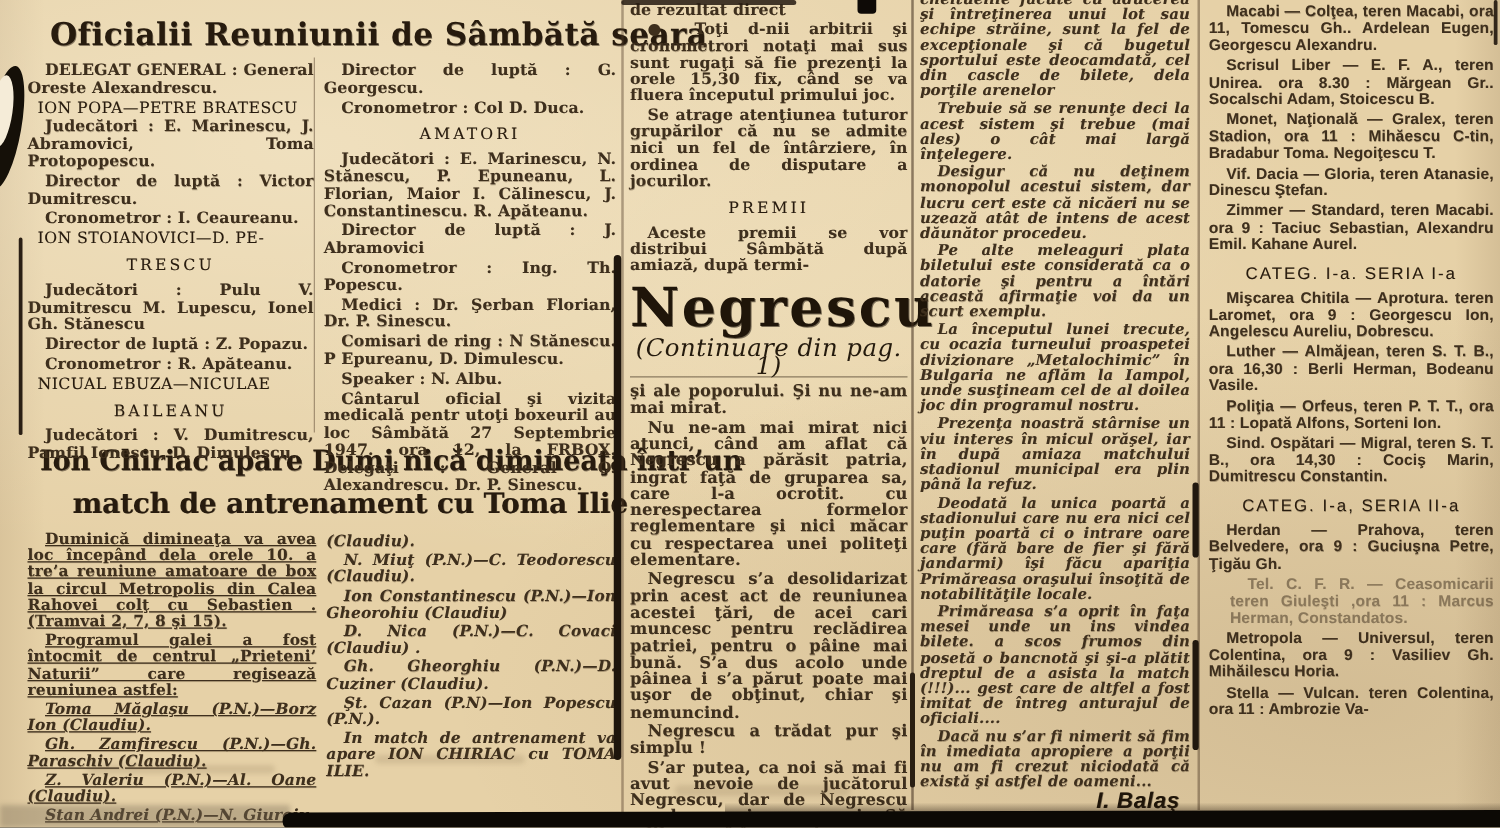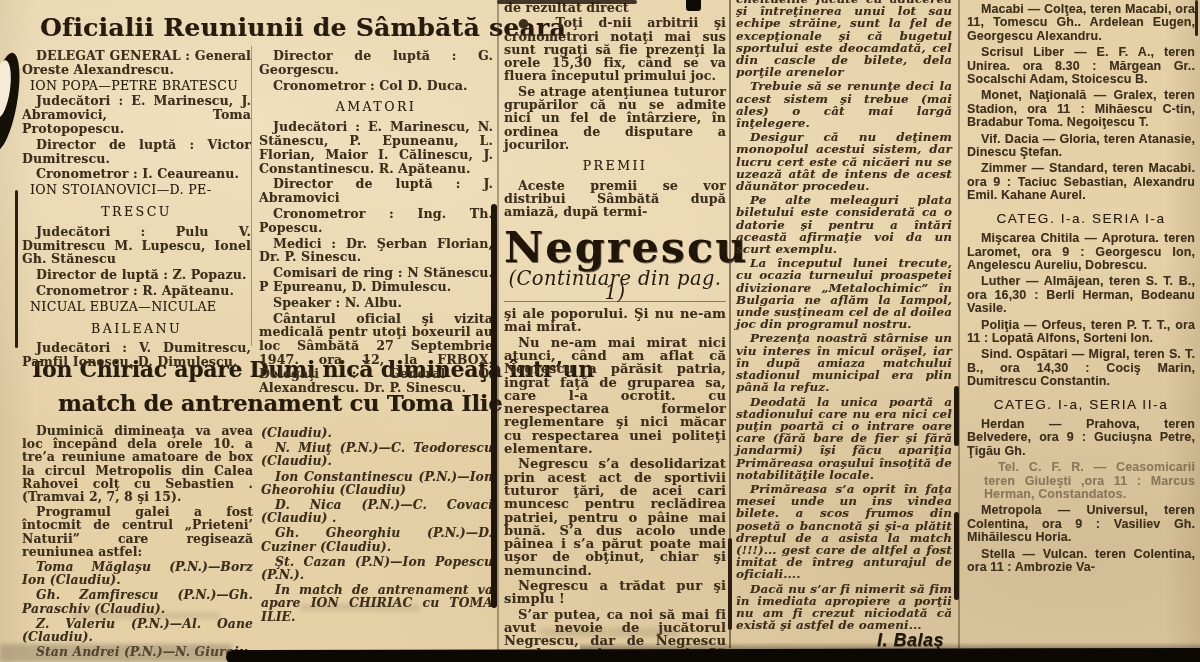--- a/index.html
+++ b/index.html
@@ -22,21 +22,21 @@
   
   .col{position:absolute;text-align:justify;font-weight:bold;letter-spacing:.15px;}
   .blk{margin:0 0 2px 0;text-indent:14px;text-shadow:.3px .2px 0 rgba(62,46,28,.35);}
   .s-p0{text-indent:0;}
   .s-h{text-align:center;font-weight:normal;letter-spacing:2.5px;text-indent:0;margin:8px 0 6px;color:var(--ink-dark);}
   .s-pair{font-weight:normal;text-indent:8px;letter-spacing:.4px;color:var(--ink-dark);}
   .s-pi{font-style:italic;}
   .s-pf{opacity:.5;margin-left:17px;}
   #col1top{left:22px;top:49px;width:229px;font-size:12.5px;line-height:13.8px;}
   #col2top{left:259px;top:49px;width:234px;font-size:12.5px;line-height:13.8px;}
-  #col1bot{left:22px;top:424px;width:231px;font-size:12.3px;line-height:13.2px;}
+  #col1bot{left:22px;top:424px;width:231px;font-size:12.3px;line-height:13.2px;text-decoration:underline;}
   #col2bot{left:261px;top:426px;width:232px;font-size:12.3px;line-height:13.2px;}
   #col3{left:504px;top:1px;width:222px;font-size:12.5px;line-height:13.3px;}
   #col4{left:736px;top:-7px;width:216px;font-size:11.9px;line-height:12.2px;font-style:italic;}
   #col4 .blk{margin-bottom:2px;}
   #col5{left:967px;top:3px;width:228px;font-family:"Liberation Sans","DejaVu Sans",sans-serif;font-size:12.4px;line-height:13.4px;}
   #col5 .blk{margin-bottom:3px;}
   #col5 .s-h{letter-spacing:1.6px;font-size:13.5px;margin:9px 0 7px;text-align:center;}
   
   .headline{position:absolute;font-weight:bold;color:var(--ink-dark);white-space:nowrap;
     text-shadow:.5px .4px 0 rgba(40,28,15,.5);}
@@ -145,21 +145,21 @@
         <div class="blk s-h">PREMII</div>
         <div class="blk s-p">Aceste premii se vor distribui Sâmbătă după amiază, după termi-</div>
       </div>
     <div class="neg-title">Negrescu</div>
     <div class="neg-sub">(Continuare din pag. 1)</div>
     <hr class="neg-rule">
     <div id="neg-body">
 
     <div class="blk s-p0">şi ale poporului. Şi nu ne-am mai mirat.</div>
         <div class="blk s-p">Nu ne-am mai mirat nici atunci, când am aflat că Negrescu a părăsit patria, ingrat faţă de gruparea sa, care l-a ocrotit. cu nerespectarea formelor reglementare şi nici măcar cu respectarea unei politeţi elementare.</div>
-        <div class="blk s-p">Negrescu s’a desolidarizat prin acest act de sportivii tuturor ţări, de acei cari muncesc pentru reclădirea patriei, pentru o pâine mai bună. S’a dus acolo unde pâinea i s’a părut poate mai uşor de obţinut, chiar şi nemuncind.</div>
+        <div class="blk s-p">Negrescu s’a desolidarizat prin acest act de reuniunea acestei ţări, de acei cari muncesc pentru reclădirea patriei, pentru o pâine mai bună. S’a dus acolo unde pâinea i s’a părut poate mai uşor de obţinut, chiar şi nemuncind.</div>
         <div class="blk s-p">Negrescu a trădat pur şi simplu !</div>
         <div class="blk s-p">S’ar putea, ca noi să mai fi avut nevoie de jucătorul Negrescu, dar de Negrescu omul. nu mai avem nevoie. Să odihnească în pace !</div>
       </div>
 
   </div>
 
   <div class="col" id="col4">
     <div>
 
     <div class="blk s-p0">cheltuelile făcute cu aducerea şi întreţinerea unui lot sau echipe străine, sunt  la fel de excepţionale şi că bugetul sportului este deocamdată, cel din cascle de bilete,  dela porţile arenelor</div>

